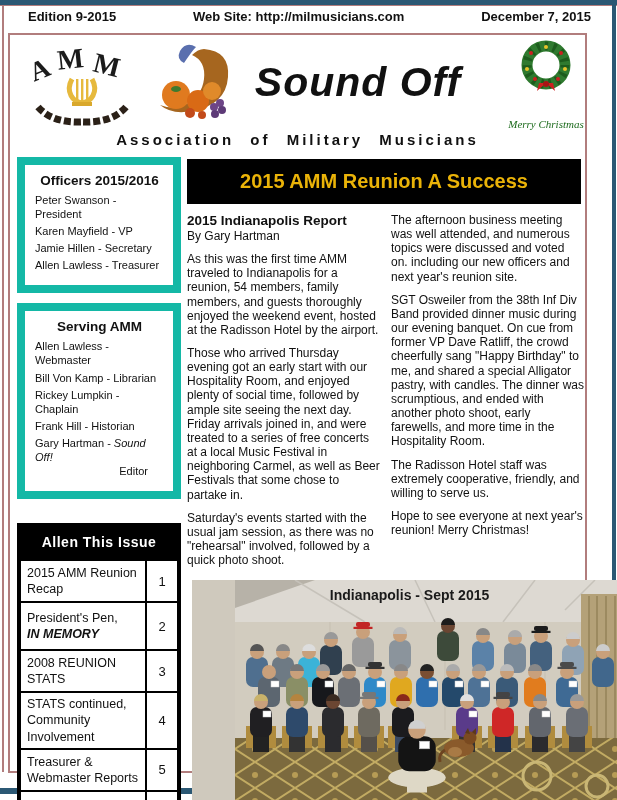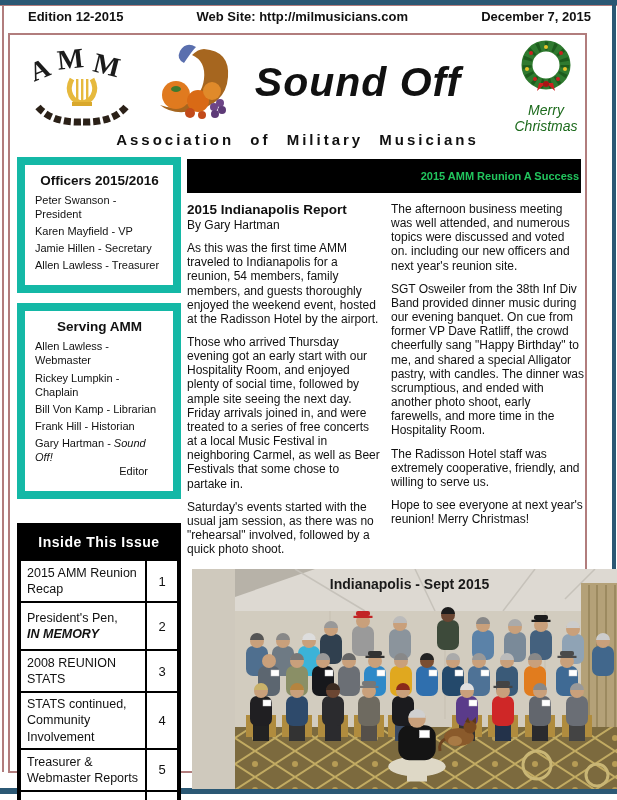--- a/index.html
+++ b/index.html
@@ -19,21 +19,21 @@
 
   .content-box{position:absolute;left:8px;top:33px;width:579px;height:740px;
     border:2px solid var(--frame,#b17d7d);box-sizing:border-box;background:#fff;}
 
   
   .amm-logo{position:absolute;left:12px;top:10px;}
   .cornucopia{position:absolute;left:136px;top:2px;}
   .soundoff{position:absolute;left:228px;top:24px;width:240px;text-align:center;
     font-size:41px;font-weight:bold;font-style:italic;letter-spacing:1px;}
   .wreath-block{position:absolute;left:497px;top:4px;width:78px;text-align:center;}
-  .wreath-caption{font-size:14px;font-style:italic;color:#1d6b1d;margin-top:1px;}
+  .wreath-caption{font-size:11px;font-style:italic;color:#1d6b1d;margin-top:17px;font-family:Liberation Serif, serif;}
   .subtitle{position:absolute;top:96px;left:0;right:0;text-align:center;
     font-weight:bold;font-size:15px;letter-spacing:3px;word-spacing:9px;}
 
   
   .sidebar{position:absolute;left:7px;top:122px;width:164px;}
   .sbox{border:8px solid #14b8a6;padding:6px 5px 10px 6px;margin-bottom:10px;background:#fff;box-sizing:border-box;}
   .sbox h3{margin:2px 0 5px;font-size:13.5px;text-align:center;}
   .sitem{font-size:11px;line-height:1.28;margin:3px 4px;}
   .editor-line2{text-align:right;padding-right:16px;}
   .it{font-style:italic;}
@@ -42,22 +42,22 @@
   .toc-header{background:#000;color:#fff;text-align:center;font-weight:bold;
     font-size:14px;padding:9px 2px;letter-spacing:.5px;}
   .toc table{width:100%;border-collapse:collapse;}
   .toc td{border:2px solid #000;vertical-align:middle;}
   .toc td.lbl{padding:3px 3px 3px 6px;font-size:12.5px;line-height:1.3;}
   .toc td.pg{width:28px;text-align:center;font-size:13px;}
   .label2{font-weight:bold;font-style:italic;}
 
   
   .main{position:absolute;left:177px;top:124px;width:398px;}
-  .banner{background:#000;color:#22c55e;font-weight:bold;font-size:11px;
-    text-align:right;padding:11px 2px;width:394px;box-sizing:border-box;}
+  .banner{background:#000;color:#eab308;font-weight:bold;font-size:20px;
+    text-align:center;padding:11px 2px;width:394px;box-sizing:border-box;}
   .article{display:flex;gap:11px;margin-top:9px;}
   .colm{width:193px;font-size:12px;line-height:1.18;}
   .colm p{margin:0 0 9px;}
   .article-heading{font-size:13.5px;margin:0;font-weight:bold;}
   .byline{font-size:12px;margin:0 0 11px;}
 
   .photo-wrap{position:relative;margin-top:4px;margin-left:5px;width:392px;height:220px;
     background:#cfc9bd;overflow:hidden;padding-left:43px;}
   .photo-caption{position:absolute;top:7px;left:0;right:0;text-align:center;
     font-weight:bold;font-size:14px;color:#1a1a1a;}
@@ -65,21 +65,21 @@
 </head>
 <body>
 
 <div class="bar-top"></div>
 <div class="line-red-top"></div>
 <div class="line-red-left"></div>
 <div class="bar-right"></div>
 <div class="bar-bottom"></div>
 
 <div class="info-bar">
-  <span>Edition 12-2015</span>
+  <span>Edition 9-2015</span>
   <span>Web Site: http://milmusicians.com</span>
   <span>December 7, 2015</span>
 </div>
 
 <div class="content-box">
 
   <div class="amm-logo">
     <svg width="120" height="84" viewBox="0 0 120 84">
       <text x="10" y="34" transform="rotate(-22 18 30)" font-family="Liberation Serif,serif" font-weight="bold" font-size="27" fill="#1b1b1b">A</text>
       <text x="36" y="24" transform="rotate(-6 44 22)" font-family="Liberation Serif,serif" font-weight="bold" font-size="28" fill="#1b1b1b">M</text>
@@ -143,32 +143,32 @@
           <div class="sitem">Karen Mayfield - VP</div>
           <div class="sitem">Jamie Hillen - Secretary</div>
           <div class="sitem">Allen Lawless - Treasurer</div>
         </div>
     </div>
 
     <div class="sbox">
       <h3>Serving AMM</h3>
       <div id="serving-items">
           <div class="sitem">Allen Lawless - Webmaster</div>
+          <div class="sitem">Bill Von Kamp - Librarian</div>
           <div class="sitem">Rickey Lumpkin - Chaplain</div>
-          <div class="sitem">Bill Von Kamp - Librarian</div>
           <div class="sitem">Frank Hill - Historian</div>
         </div>
       <div class="sitem">
         <span>Gary Hartman - </span><span class="it">Sound Off!</span>
         <div class="editor-line2">Editor</div>
       </div>
     </div>
 
     <div class="toc">
-      <div class="toc-header">Inside This Issue</div>
+      <div class="toc-header">Allen This Issue</div>
       <table>
           <tbody id="toc-body">
             <tr style="height: 42px;">
               <td class="lbl"><span>2015 AMM Reunion Recap</span></td>
               <td class="pg">1</td>
             </tr>
             <tr style="height: 48px;">
               <td class="lbl"><span>President's Pen,</span><div><span class="label2">IN MEMORY</span></div></td>
               <td class="pg">2</td>
             </tr>

